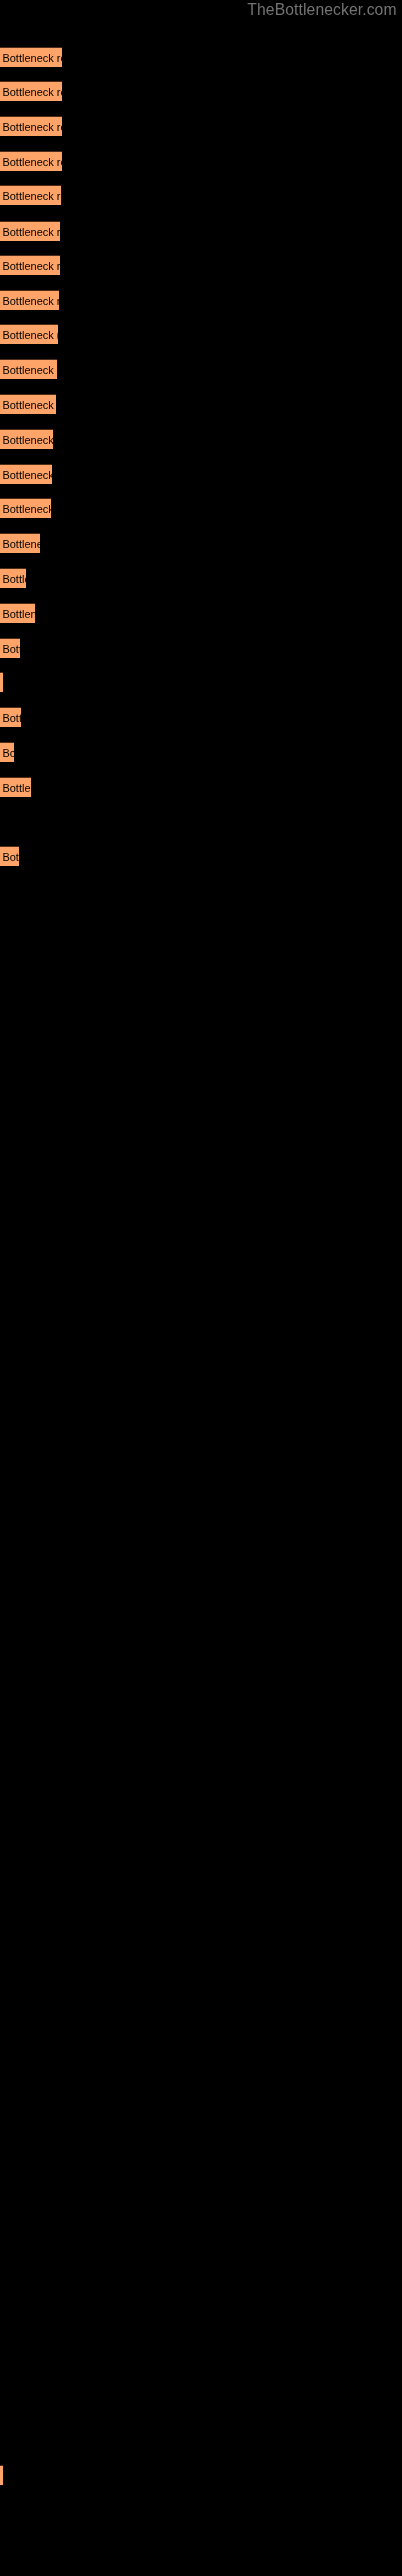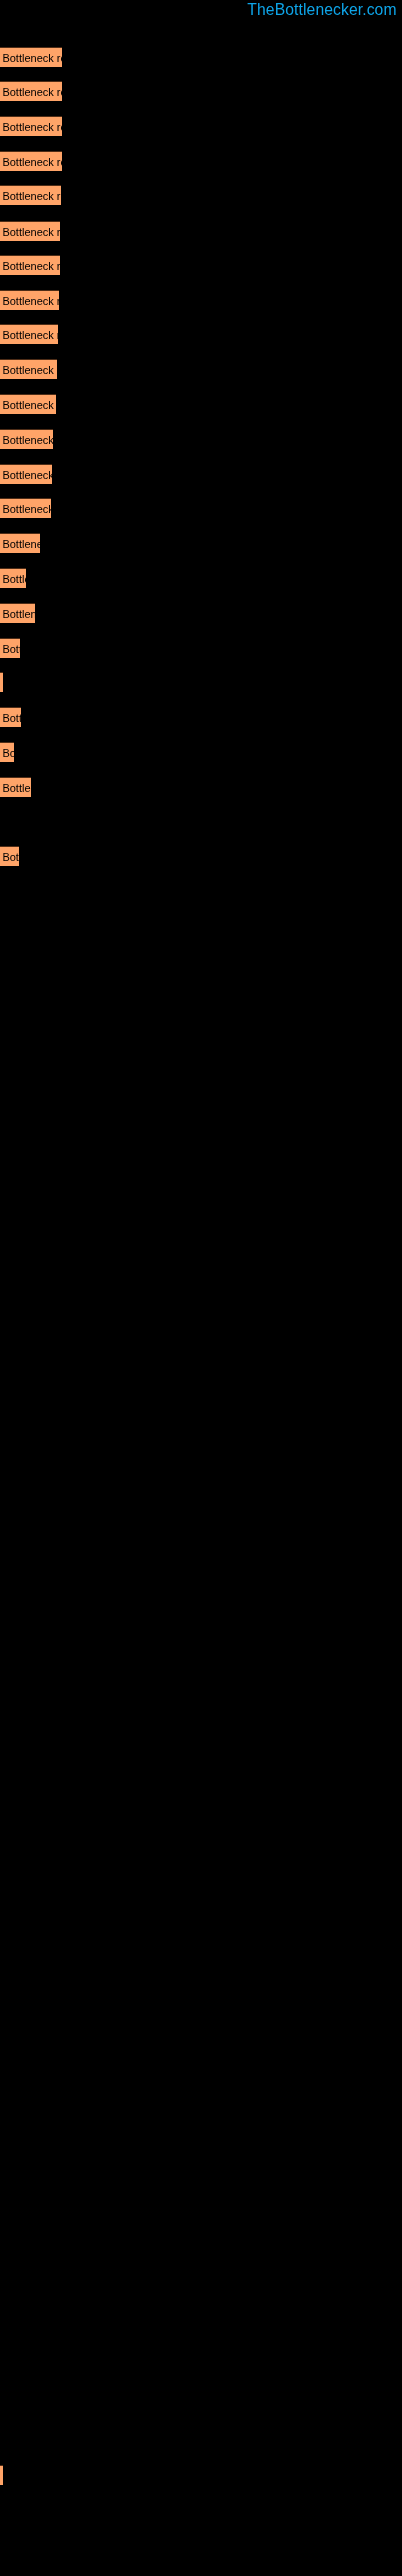--- a/index.html
+++ b/index.html
@@ -26,21 +26,21 @@
     background: #000000;
   }
 
   
   #chart-title {
     position: absolute;
     right: 6.4px;
     top: 0.8px;
     font-size: 15.7px;
     line-height: 17.7px;
-    color: #0ea5e9;
+    color: #737373;
     letter-spacing: 0.1px;
     white-space: nowrap;
     text-align: right;
   }
 
   
   #bars-layer {
     position: absolute;
     left: 0;
     top: 0;

